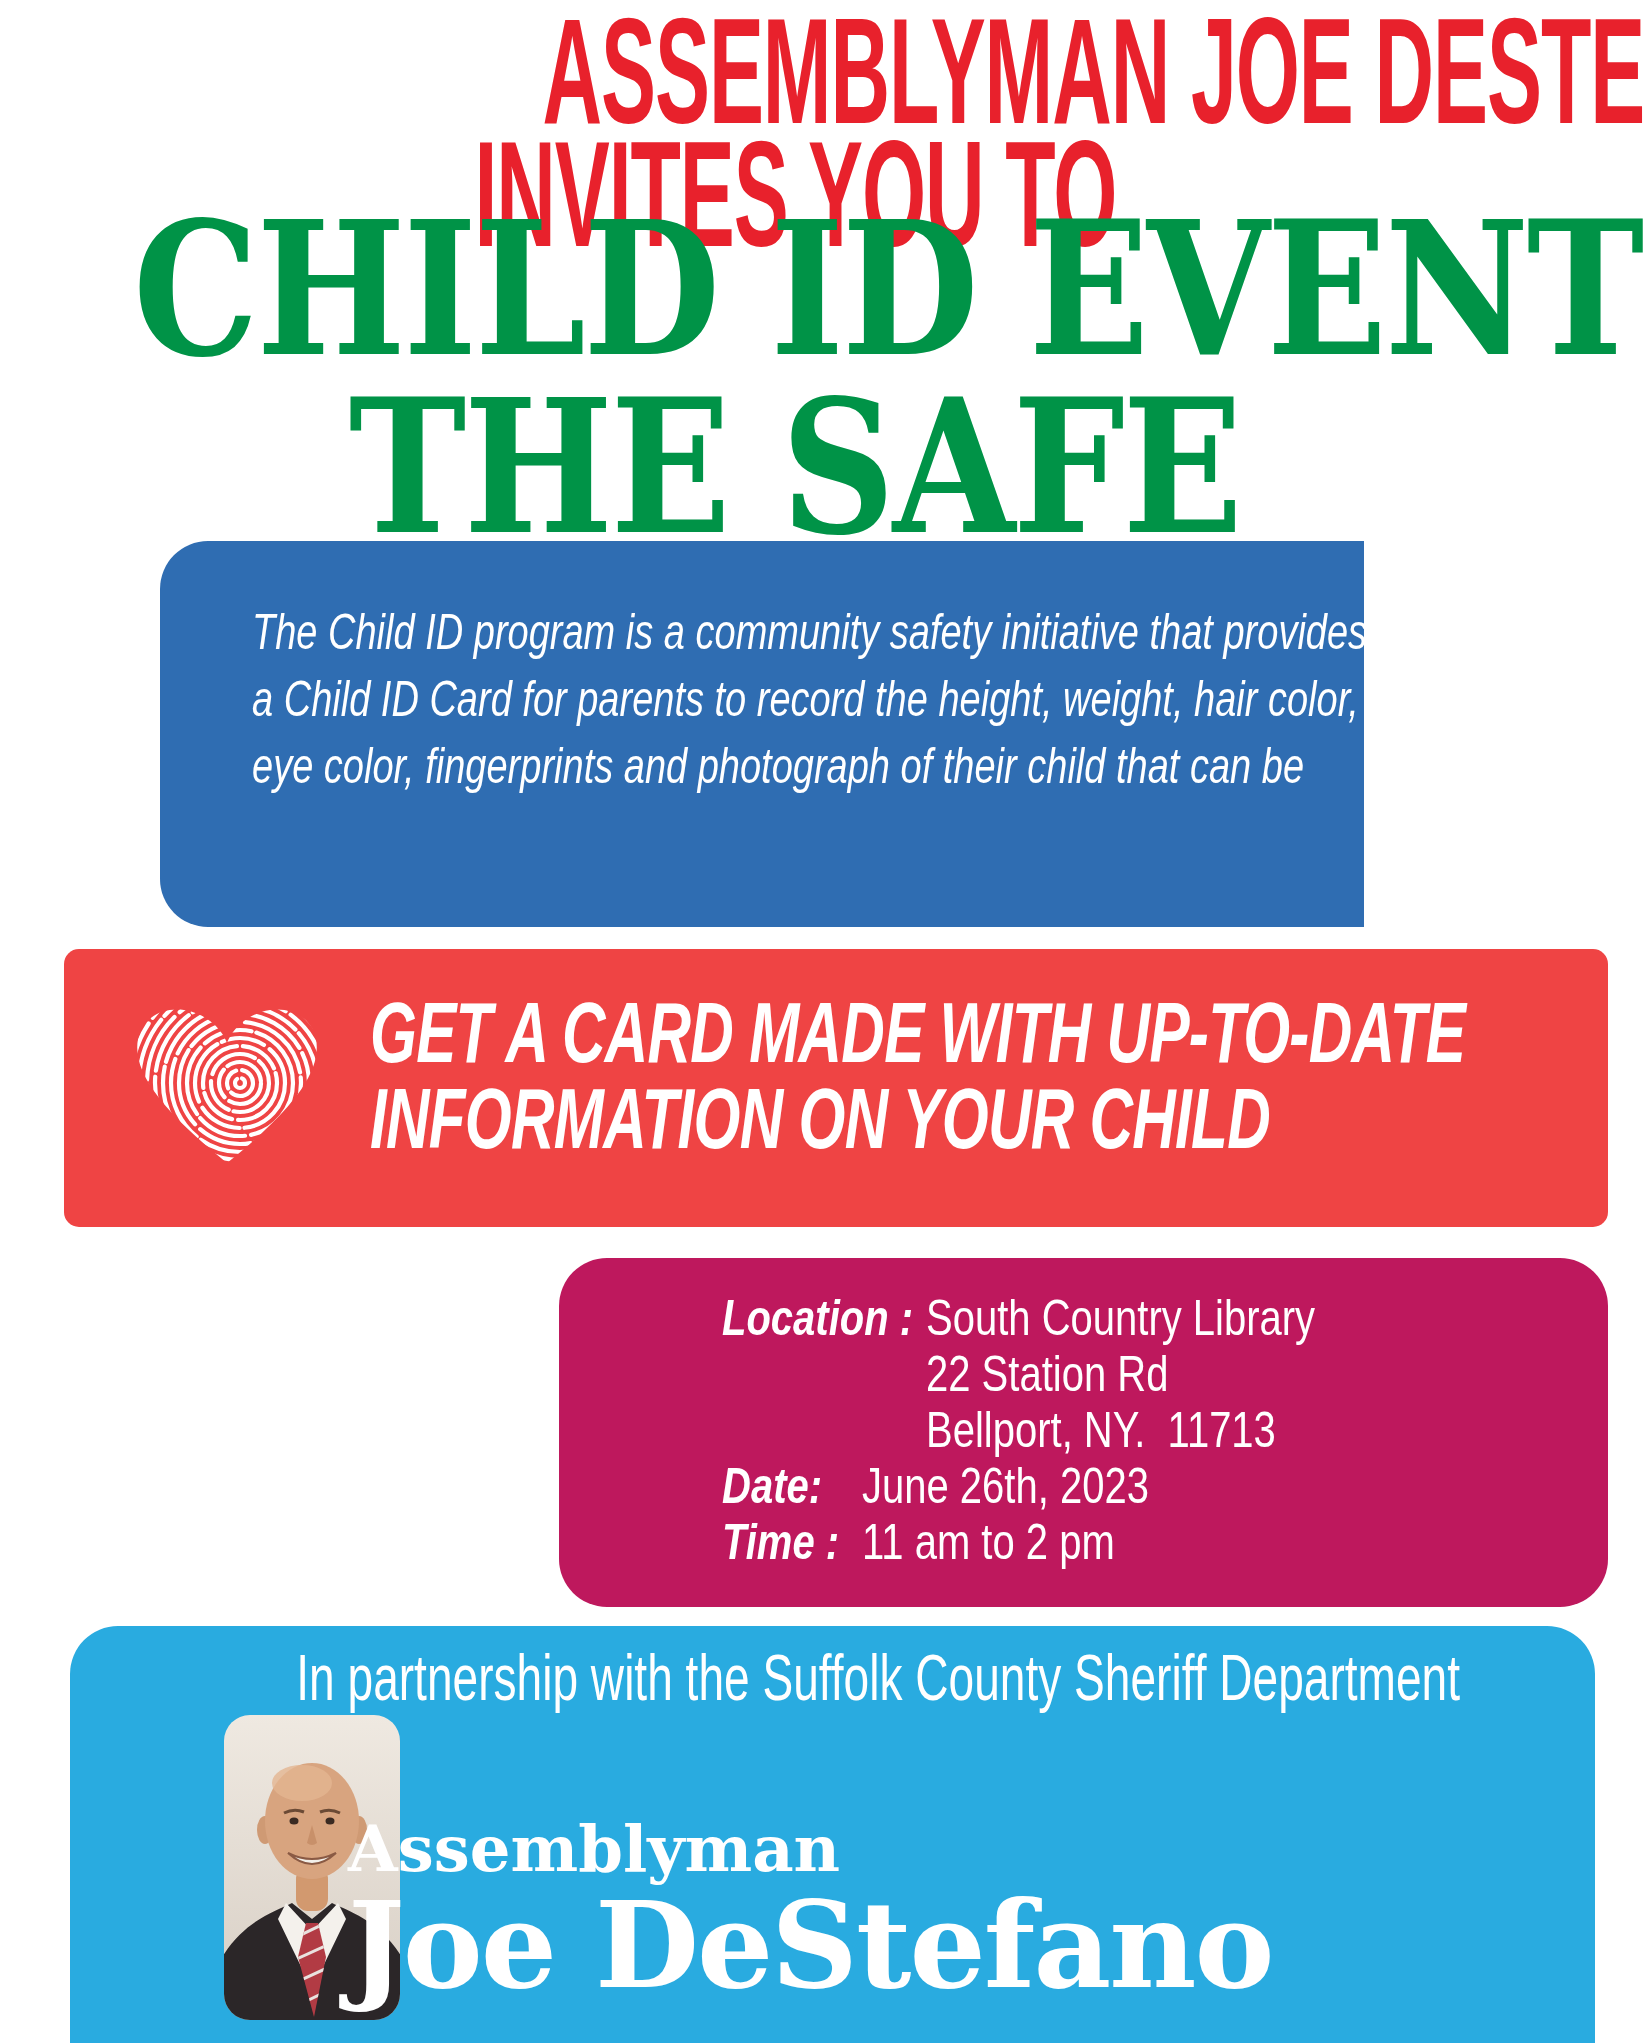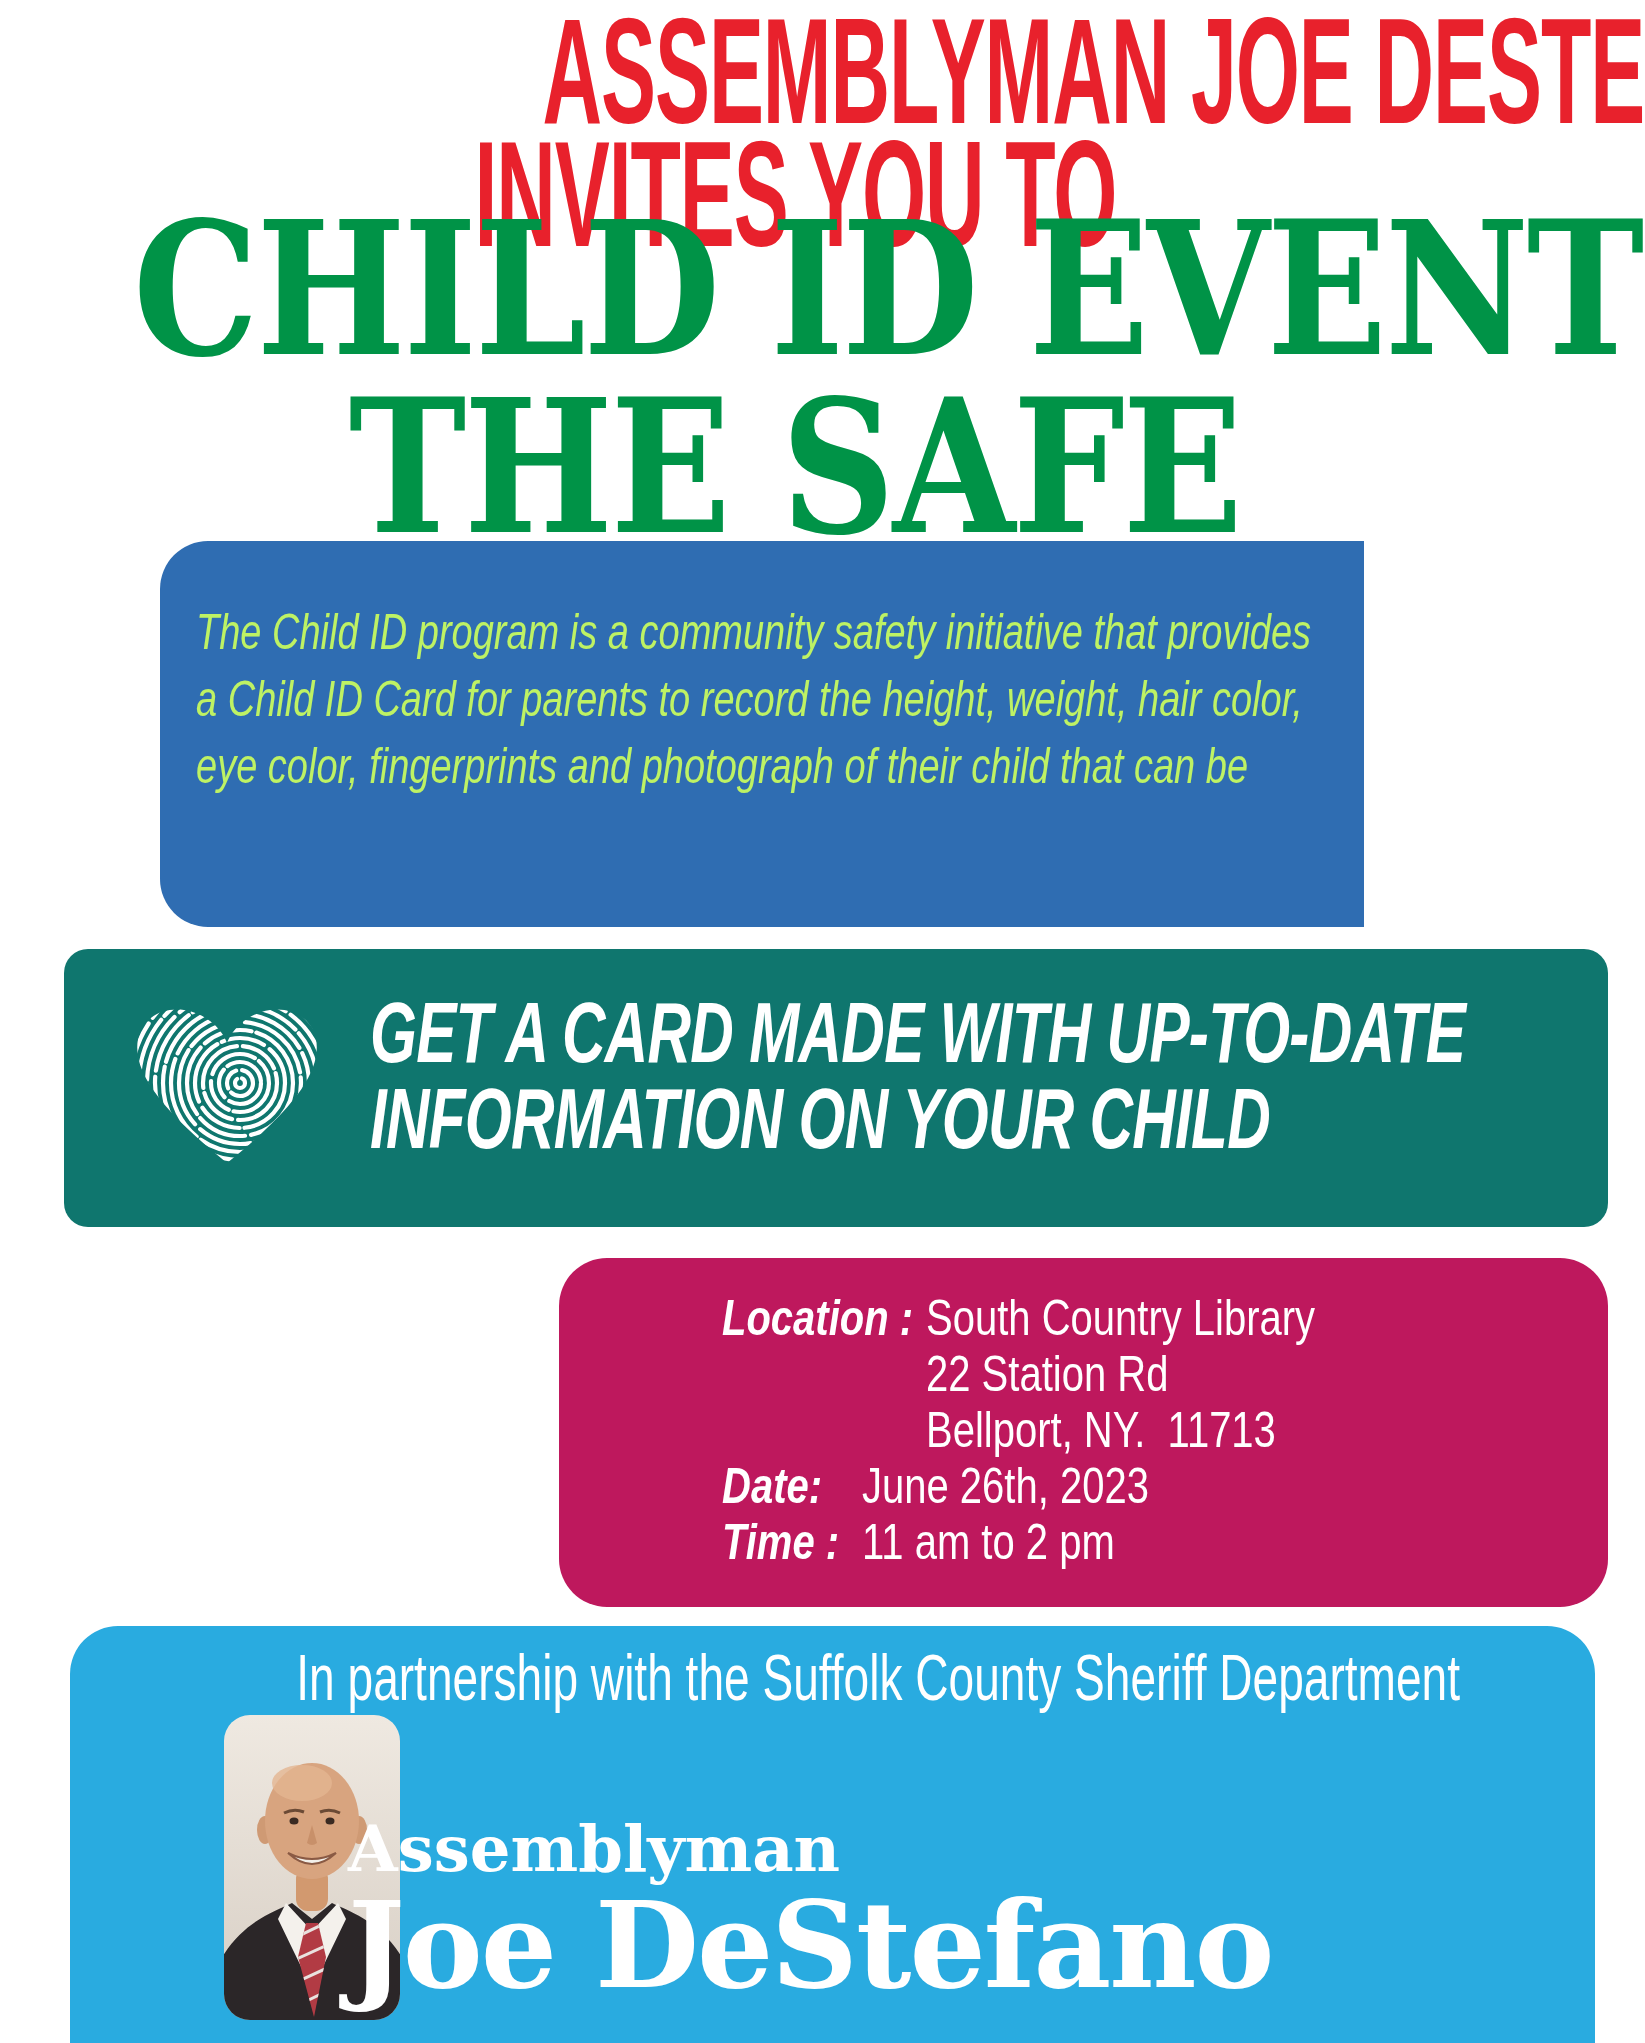--- a/index.html
+++ b/index.html
@@ -37,31 +37,31 @@
     letter-spacing:-3px;
   }
   .event-title .cline{transform:scaleX(.85);transform-origin:center;}
 
   
   .desc-panel{
     left:160px;top:541px;width:1204px;height:386px;
     background:#2f6db2;
     border-radius:48px 0 0 48px;
     box-sizing:border-box;
-    padding:58px 0 0 36px;
-    color:#bef264;
+    padding:58px 0 0 92px;
+    color:#ffffff;
   }
   .desc-line{line-height:67px;font-size:50px;font-style:italic;}
   .desc-line .cline{transform:scaleX(.76);transform-origin:left center;}
 
   
   .banner-panel{
     left:64px;top:949px;width:1544px;height:278px;
-    background:#0f766e;
-    border-radius:24px;
+    background:#ef4444;
+    border-radius:15px;
     box-sizing:border-box;
     color:#ffffff;
   }
   .banner-text{
     position:absolute;left:306px;top:40px;
     font-size:86px;line-height:86px;
     font-style:italic;font-weight:700;
     letter-spacing:-1px;
   }
   .banner-text .cline{transform:scaleX(.70);transform-origin:left center;}

